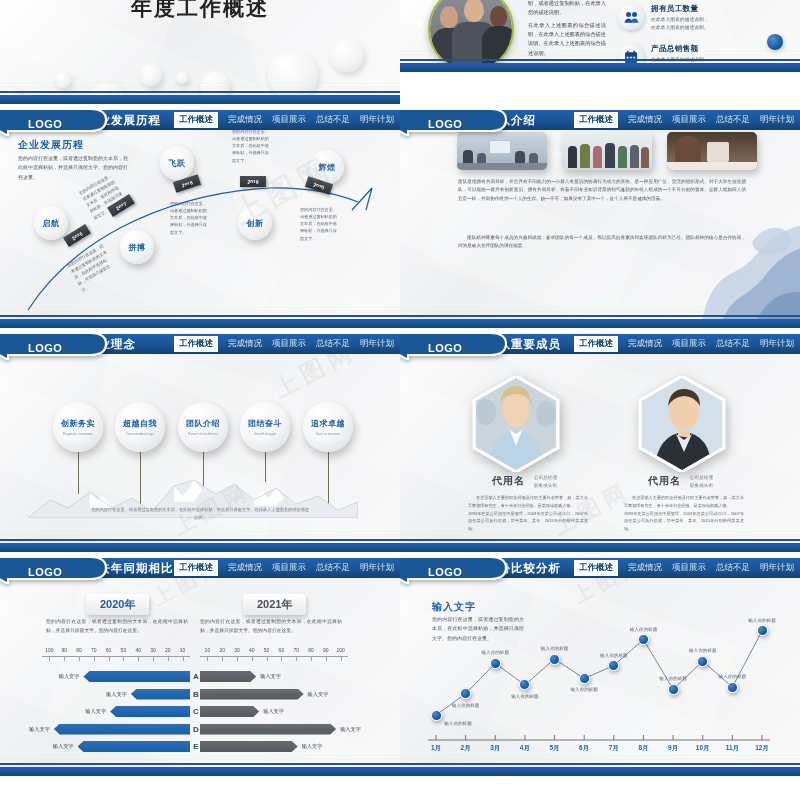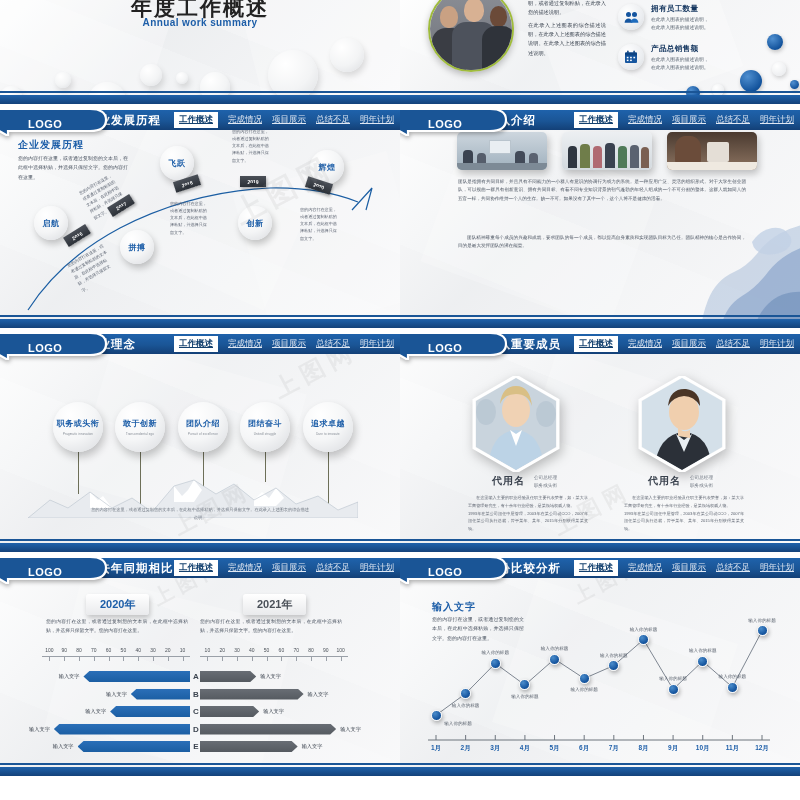--- a/index.html
+++ b/index.html
@@ -24,40 +24,40 @@
             display:flex; align-items:center; z-index:6; }
   .logo-arrow{ position:absolute; left:-6px; top:-6px; width:118px; height:32px;
             filter:drop-shadow(1px 2px 2px rgba(0,0,0,.3)); z-index:8;}
   .logo-arrow svg{ display:block; }
   .logo-text{ position:absolute; left:28px; top:8px; color:#fff;
             font-size:11px; font-weight:bold; letter-spacing:.5px; z-index:9;}
   .nav-title{ position:absolute; left:86px; top:3px; color:#ffffff;
             font-size:11.5px; font-weight:bold; letter-spacing:1px; z-index:7;}
   .nav-menu{ position:absolute; right:6px; top:0; height:20px;
              display:flex; align-items:center; gap:10px; z-index:7;}
-  .nav-menu span{ color:#dfe7f2; font-size:8.5px; white-space:nowrap;text-decoration:underline;}
+  .nav-menu span{ color:#dfe7f2; font-size:8.5px; white-space:nowrap;}
   .nav-menu span.active{ background:#ffffff; color:#14416f; font-weight:bold;
              padding:2px 5px; }
   .botbar{ position:absolute; left:0; right:0; bottom:0; height:9px;
            background:linear-gradient(180deg,#1f62ab,#14427a); }
   .botbar::before{ content:""; position:absolute; top:-4px; left:0; right:0;
            height:2px; background:#1a5596; }
 
   
   #s0 { left:0; top:0; width:400px; height:104px; }
   #s0 .title{ position:absolute; top:-6px; width:100%; text-align:center;
       font-size:21px; font-weight:bold; color:#222; letter-spacing:2px;}
   #s0 .subtitle{ position:absolute; top:17px; width:100%; text-align:center;
       font-size:10px; font-weight:bold; color:#1d5ea8; letter-spacing:.4px;}
   .bubble{ position:absolute; border-radius:50%;
       background:radial-gradient(circle at 35% 28%,#ffffff 0%,#f3f4f5 55%,#dcdee1 100%);
       box-shadow:2px 4px 6px rgba(0,0,0,.13); }
 
   
-  #s1 { left:400px; top:0; width:400px; height:104px; }
+  #s1 { left:400px; top:0; width:400px; height:72px; }
   #s1 .photo{ position:absolute; left:28px; top:-14px; width:86px; height:86px;
      border-radius:50%; border:2px solid #9fbb3c; overflow:hidden;
      box-shadow:0 3px 7px rgba(0,0,0,.25);}
   #s1 .photo .sky{position:absolute;inset:0;background:linear-gradient(180deg,#8c8f96,#6e727a);}
   .p-head{position:absolute;border-radius:50% 50% 45% 45%;}
   .p-body{position:absolute;border-radius:14px 14px 0 0;}
   #s1 .para{ position:absolute; left:128px; top:-10px; width:78px;
      font-size:5.2px; line-height:1.75; color:#3b4450; text-align:justify;}
   #s1 .para p+p{margin-top:4px;}
   .statrow{ position:absolute; display:flex; gap:7px; align-items:flex-start;}
@@ -164,21 +164,20 @@
 </head>
 <body>
 
 <div class="page">
 
   <div class="slide" id="s0">
     <div class="bgwash"></div>
     <div class="poly" style="left:-30px;top:-20px;width:190px;height:120px;transform:rotate(18deg);opacity:.5"></div>
     <div class="poly" style="left:250px;top:-30px;width:200px;height:130px;transform:rotate(-14deg);opacity:.45"></div>
     <div class="title">年度工作概述</div>
-    <div class="subtitle">Annual work summary</div>
     <div class="bubble" style="left:268px;top:50px;width:50px;height:50px"></div>
     <div class="bubble" style="left:330px;top:38px;width:34px;height:34px"></div>
     <div class="bubble" style="left:200px;top:72px;width:30px;height:30px"></div>
     <div class="bubble" style="left:140px;top:64px;width:22px;height:22px"></div>
     <div class="bubble" style="left:88px;top:82px;width:38px;height:38px"></div>
     <div class="bubble" style="left:55px;top:72px;width:16px;height:16px"></div>
     <div class="bubble" style="left:176px;top:72px;width:12px;height:12px"></div>
     <div class="bubble" style="left:0px;top:86px;width:22px;height:22px"></div>
     <div class="botbar"></div>
   </div>
@@ -387,27 +386,27 @@
     <div class="logo-text">LOGO</div>
 
     <div class="ph-stem" style="left:78px;top:118px;height:42px"></div>
     <div class="ph-stem" style="left:140px;top:118px;height:52px"></div>
     <div class="ph-stem" style="left:203px;top:118px;height:36px"></div>
     <div class="ph-stem" style="left:265px;top:118px;height:30px"></div>
     <div class="ph-stem" style="left:328px;top:118px;height:52px"></div>
 
     <div class="ph-item" style="left:53px;top:68px">
       <div class="ph-ball">
-        <div class="ph-cn">职务或头衔</div>
+        <div class="ph-cn">创新务实</div>
         <div class="ph-en">Pragmatic innovation</div>
       </div>
     </div>
     <div class="ph-item" style="left:115px;top:68px">
       <div class="ph-ball">
-        <div class="ph-cn">敢于创新</div>
+        <div class="ph-cn">超越自我</div>
         <div class="ph-en">Transcendental ego</div>
       </div>
     </div>
     <div class="ph-item" style="left:178px;top:68px">
       <div class="ph-ball">
         <div class="ph-cn">团队介绍</div>
         <div class="ph-en">Pursuit of excellence</div>
       </div>
     </div>
     <div class="ph-item" style="left:240px;top:68px">

